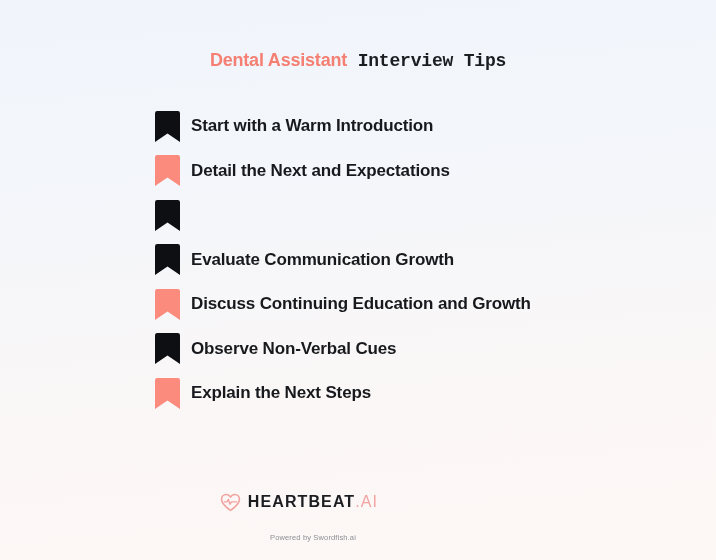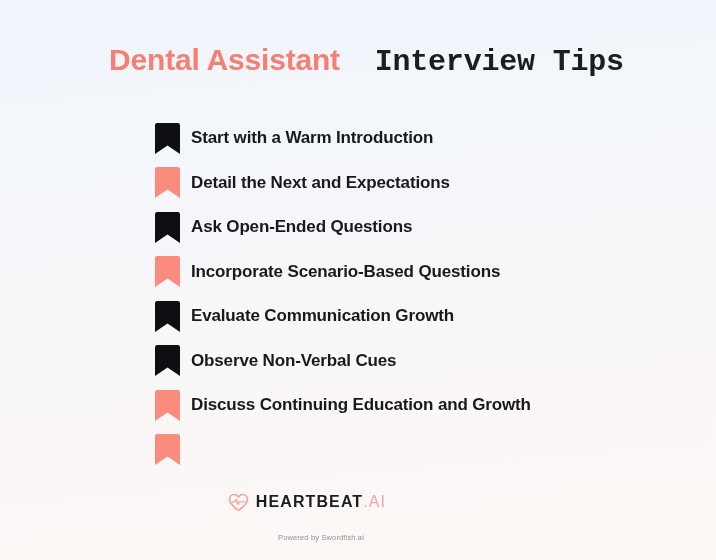--- a/index.html
+++ b/index.html
@@ -25,34 +25,33 @@
   
   .title-wrap {
     position: absolute;
     left: 0;
     top: 44px;
     width: 716px;
     text-align: center;
     white-space: nowrap;
   }
   .title-text {
-    font-size: 30px;
+    font-size: 18px;
     font-weight: bold;
     letter-spacing: -0.2px;
     line-height: 32px;
-    margin-left: 17px;
   }
   .title-accent { color: #f47f72; }
   .title-main   { color: #1b1d21; font-family: Liberation Mono, monospace; }
 
   
   .tips-list {
     position: absolute;
     left: 155px;
-    top: 116px;
+    top: 104px;
     width: 520px;
     text-align: center;
   }
   .tip-row {
     display: flex;
     align-items: center;
     height: 44.5px;
   }
   .bookmark-icon {
     width: 25px;
@@ -70,21 +69,20 @@
     white-space: nowrap;
   }
 
   
   .footer {
     position: absolute;
     left: 0;
     top: 491px;
     width: 598px;
     text-align: center;
-    padding-left: 8px;
   }
   .logo-line {
     display: inline-flex;
     align-items: center;
     justify-content: center;
     height: 22px;
   }
   .heart-icon {
     width: 21px;
     height: 19px;
@@ -136,55 +134,49 @@
       <svg class="bookmark-icon" viewBox="0 0 25 31">
         <path d="M2.2 0 H22.8 A2.2 2.2 0 0 1 25 2.2 V31 L12.5 22.6 L0 31 V2.2 A2.2 2.2 0 0 1 2.2 0 Z" fill="#fb8b7c"></path>
       </svg>
       <span class="tip-label">Detail the Next and Expectations</span>
     </div>
 
     <div class="tip-row">
       <svg class="bookmark-icon" viewBox="0 0 25 31">
         <path d="M2.2 0 H22.8 A2.2 2.2 0 0 1 25 2.2 V31 L12.5 22.6 L0 31 V2.2 A2.2 2.2 0 0 1 2.2 0 Z" fill="#0d0f12"></path>
       </svg>
-      <span class="tip-label">Ask Open-Ended Questions</span>
+    </div>
+
+
+    <div class="tip-row">
+      <svg class="bookmark-icon" viewBox="0 0 25 31">
+        <path d="M2.2 0 H22.8 A2.2 2.2 0 0 1 25 2.2 V31 L12.5 22.6 L0 31 V2.2 A2.2 2.2 0 0 1 2.2 0 Z" fill="#0d0f12"></path>
+      </svg>
+      <span class="tip-label">Evaluate Communication Growth</span>
     </div>
 
     <div class="tip-row">
       <svg class="bookmark-icon" viewBox="0 0 25 31">
         <path d="M2.2 0 H22.8 A2.2 2.2 0 0 1 25 2.2 V31 L12.5 22.6 L0 31 V2.2 A2.2 2.2 0 0 1 2.2 0 Z" fill="#fb8b7c"></path>
       </svg>
-      <span class="tip-label">Incorporate Scenario-Based Questions</span>
-    </div>
-
-    <div class="tip-row">
-      <svg class="bookmark-icon" viewBox="0 0 25 31">
-        <path d="M2.2 0 H22.8 A2.2 2.2 0 0 1 25 2.2 V31 L12.5 22.6 L0 31 V2.2 A2.2 2.2 0 0 1 2.2 0 Z" fill="#0d0f12"></path>
-      </svg>
-      <span class="tip-label">Evaluate Communication Growth</span>
+      <span class="tip-label">Discuss Continuing Education and Growth</span>
     </div>
 
     <div class="tip-row">
       <svg class="bookmark-icon" viewBox="0 0 25 31">
         <path d="M2.2 0 H22.8 A2.2 2.2 0 0 1 25 2.2 V31 L12.5 22.6 L0 31 V2.2 A2.2 2.2 0 0 1 2.2 0 Z" fill="#0d0f12"></path>
       </svg>
       <span class="tip-label">Observe Non-Verbal Cues</span>
     </div>
 
     <div class="tip-row">
       <svg class="bookmark-icon" viewBox="0 0 25 31">
         <path d="M2.2 0 H22.8 A2.2 2.2 0 0 1 25 2.2 V31 L12.5 22.6 L0 31 V2.2 A2.2 2.2 0 0 1 2.2 0 Z" fill="#fb8b7c"></path>
       </svg>
-      <span class="tip-label">Discuss Continuing Education and Growth</span>
-    </div>
-
-    <div class="tip-row">
-      <svg class="bookmark-icon" viewBox="0 0 25 31">
-        <path d="M2.2 0 H22.8 A2.2 2.2 0 0 1 25 2.2 V31 L12.5 22.6 L0 31 V2.2 A2.2 2.2 0 0 1 2.2 0 Z" fill="#fb8b7c"></path>
-      </svg>
+      <span class="tip-label">Explain the Next Steps</span>
     </div>
 
   </div>
 
   <div class="footer">
     <div class="logo-line">
       <svg class="heart-icon" viewBox="0 0 22 20">
         <path d="M11 18.3 C11 18.3 1.6 12.4 1.6 6.7 C1.6 3.7 3.8 1.6 6.4 1.6 C8.3 1.6 10.0 2.7 11 4.4 C12.0 2.7 13.7 1.6 15.6 1.6 C18.2 1.6 20.4 3.7 20.4 6.7 C20.4 12.4 11 18.3 11 18.3 Z" fill="none" stroke="#f2a3a0" stroke-width="1.7" stroke-linejoin="round"></path>
         <path d="M4.4 9.3 H7.4 L8.7 6.6 L10.4 12.0 L11.9 9.3 H17.4" fill="none" stroke="#f2a3a0" stroke-width="1.4" stroke-linecap="round" stroke-linejoin="round"></path>
       </svg>

